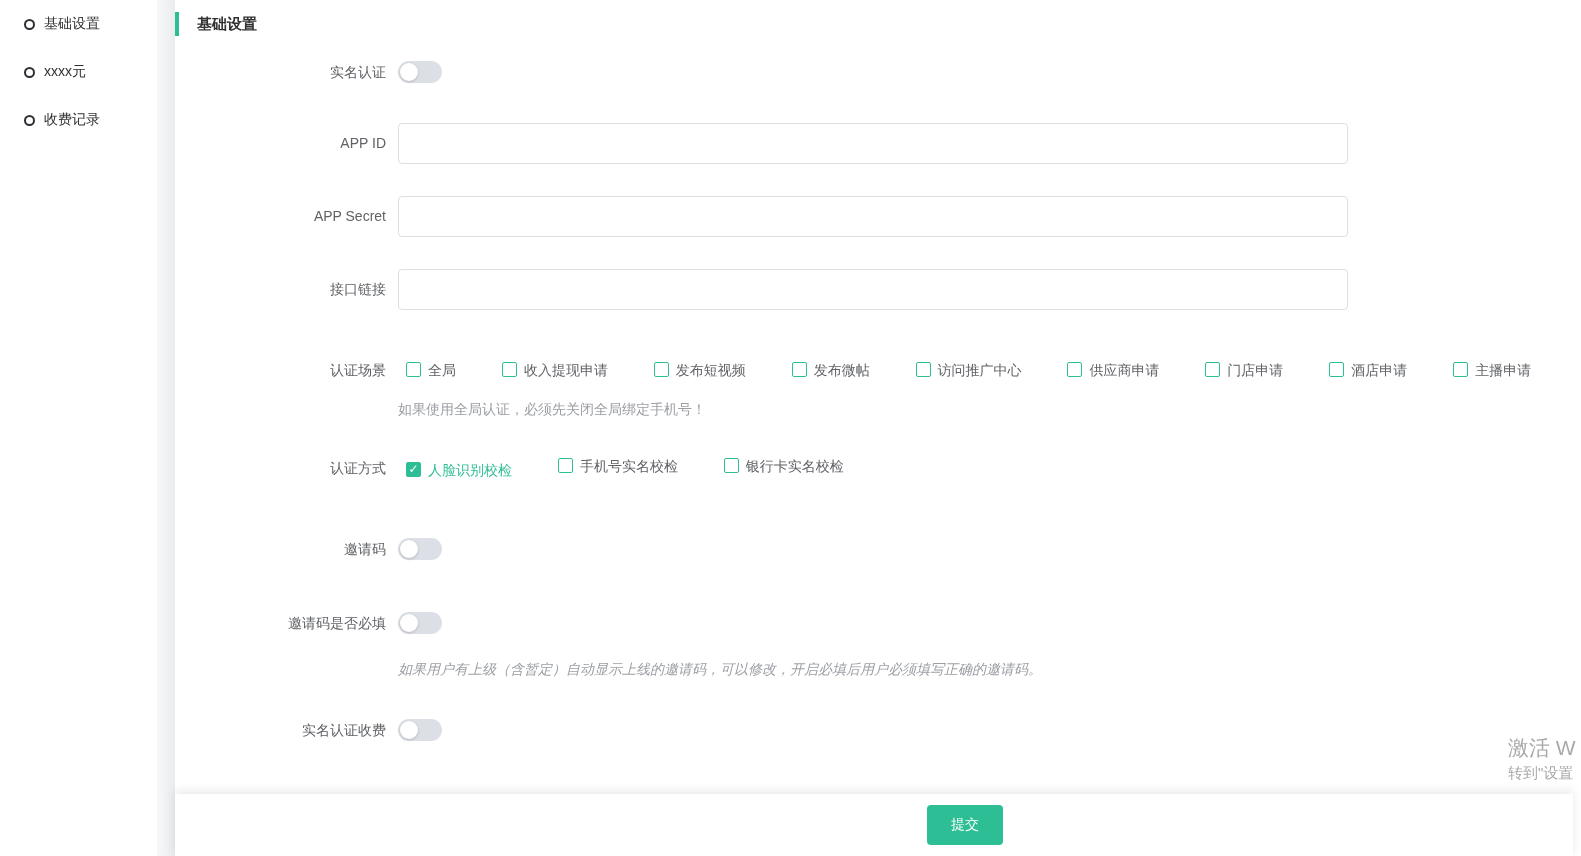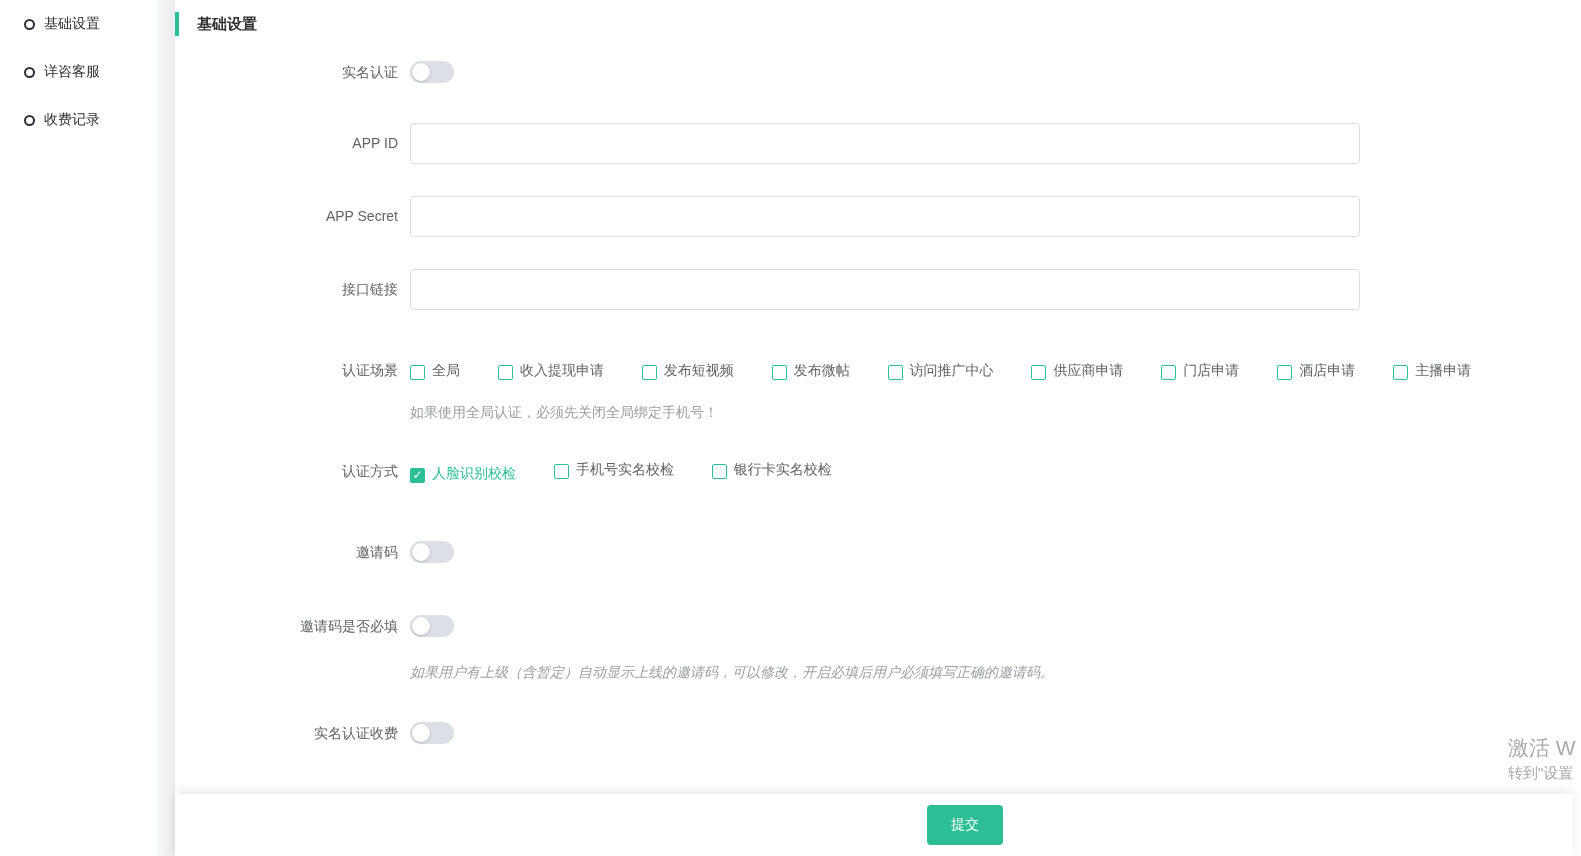--- a/index.html
+++ b/index.html
@@ -17,39 +17,39 @@
   
   .divider { position:fixed; left:157px; top:0; bottom:0; width:18px; z-index:1;
     background:linear-gradient(to right,#f7f8f9,#e9ebee); }
 
   
   .main { position:absolute; left:175px; top:0; right:0; bottom:0; background:#fff;
     padding-top:12px; z-index:0; }
   .page-title { display:flex; align-items:center; height:24px; border-left:4px solid var(--accent);
     padding-left:18px; font-weight:bold; font-size:15px; color:#303133; }
 
-  .row { display:flex; align-items:center;padding-left:12px; }
+  .row { display:flex; align-items:center; }
   .row.top { align-items:flex-start; }
   .row-label { width:223px; text-align:right; padding-right:12px; flex:0 0 auto; color:#606266; }
   .row-content { flex:1 1 auto; }
 
   
   .toggle { width:44px; height:22px; border-radius:11px; background:#dcdfe6; position:relative;
     cursor:pointer; flex:0 0 auto; }
   .toggle .knob { position:absolute; left:2px; top:2px; width:18px; height:18px; border-radius:50%;
     background:#fff; box-shadow:0 1px 3px rgba(0,0,0,.18); }
 
   
   .text-input { width:950px; height:41px; border:1px solid #dcdfe6; border-radius:4px;
     background:#fff; outline:none; padding:0 14px; font-size:14px; color:#303133;
     font-family:inherit; }
 
   
-  .cb { display:inline-flex; align-items:flex-end; margin-right:34px; cursor:pointer;
-    color:#606266; white-space:nowrap; }
+  .cb { display:inline-flex; align-items:flex-start; margin-right:34px; cursor:pointer;
+    color:#606266; white-space:nowrap;margin-left:8px; }
   .cb .box { width:15px; height:15px; border:1px solid var(--accent); border-radius:2px;
     background:#fff; margin-right:7px; flex:0 0 auto; display:flex; align-items:center;
     justify-content:center; }
   .cb.checked { color:var(--accent); }
   .cb.checked .box { background:var(--accent); border-color:var(--accent); }
   .cb .tick { color:#fff; font-size:12px; line-height:1; display:none; }
   .cb.checked .tick { display:block; }
 
   .help-text { color:#9b9ea3; font-size:14px; }
 
@@ -89,21 +89,21 @@
 </head>
 <body>
 
 <nav class="sidebar">
   <div class="side-item">
     <span class="side-circle"></span>
     <span>基础设置</span>
   </div>
   <div class="side-item">
     <span class="side-circle"></span>
-    <span>详咨客服</span>
+    <span>xxxx元</span>
   </div>
   <div class="side-item">
     <span class="side-circle"></span>
     <span>收费记录</span>
   </div>
 </nav>
 
 <div class="divider"></div>
 
 <main class="main">

